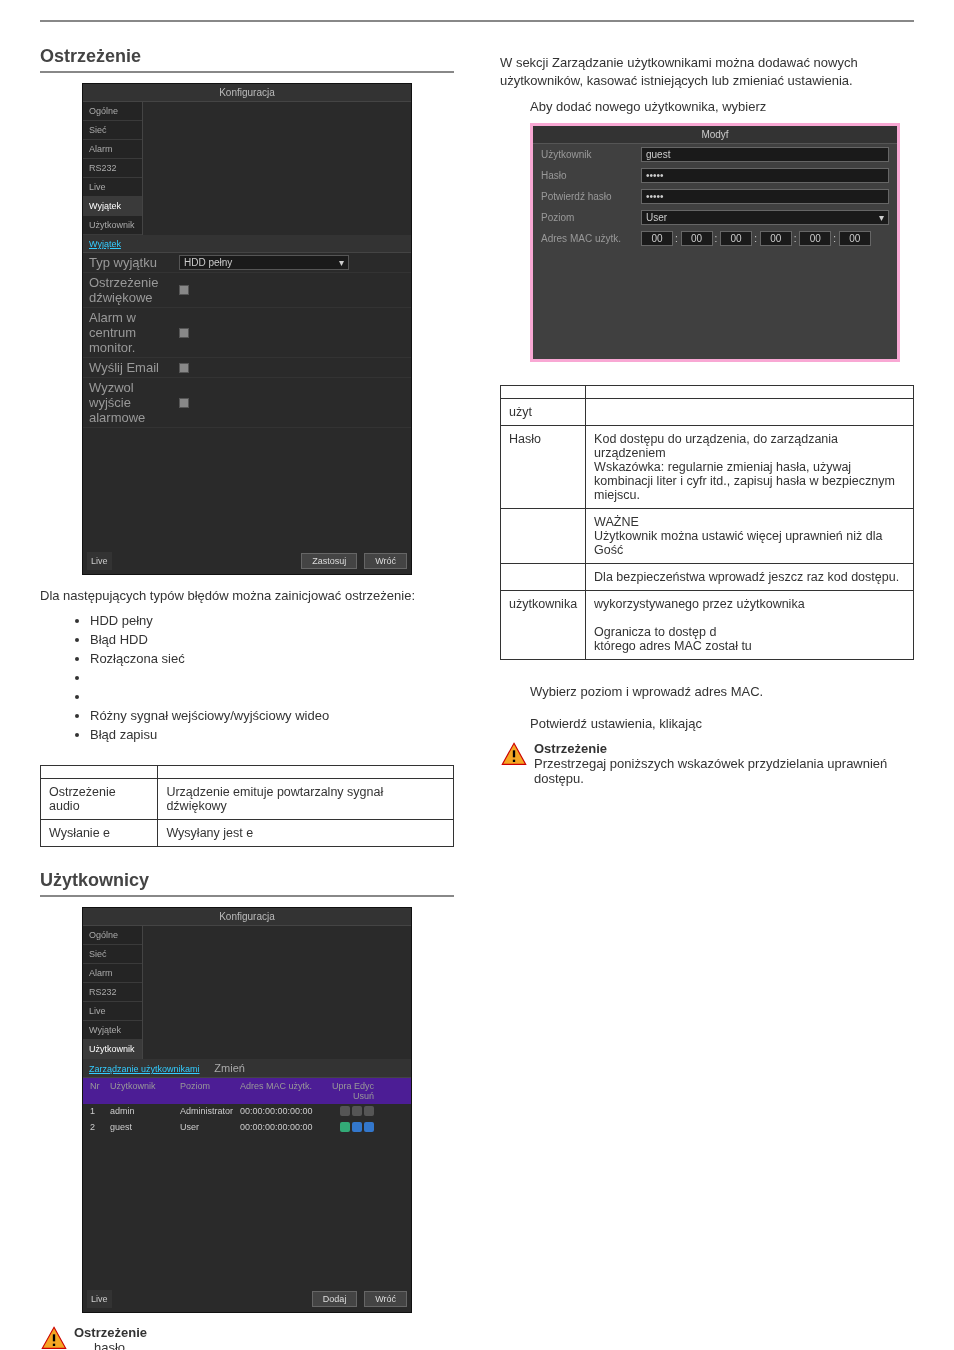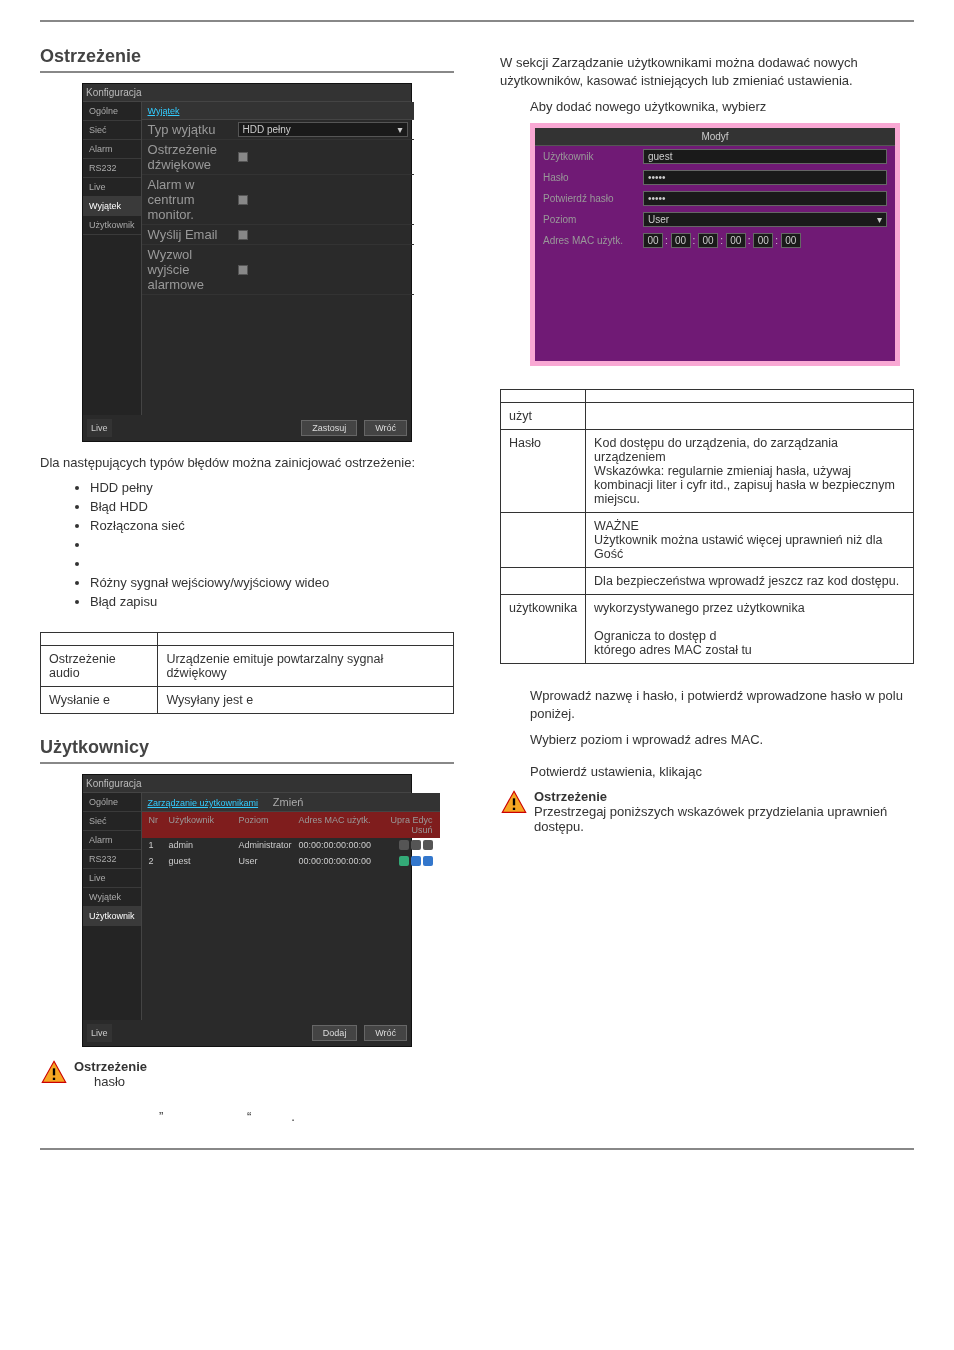--- a/index.html
+++ b/index.html
@@ -1,22 +1,22 @@
 <!DOCTYPE html>
 <html><head>
 <meta charset="utf-8">
 <style>
   * { box-sizing: border-box; margin: 0; padding: 0; }
   body { font-family: Arial, sans-serif; font-size: 13px; color: #333; background: #fff; width: 954px; margin: 0 auto; padding: 20px 40px; }
   .page { display: flex; gap: 46px; }
   .col { flex: 1; }
   h2.section { font-size: 18px; color: #444; border-bottom: 2px solid #888; padding-bottom: 4px; margin-bottom: 10px; font-weight: bold; }
   .dark-panel { background: #2a2a2a; color: #ccc; font-size: 10px; border: 1px solid #111; margin: 6px auto 12px; }
-  .dark-panel .title-bar { padding: 3px; background: #333; color: #bbb; border-bottom:1px solid #444; }
-  .dark-panel-body { display: flex; }
+  .dark-panel .title-bar { text-align: center; padding: 3px; background: #333; color: #bbb; border-bottom:1px solid #444; }
+  .dark-panel-body { display: flex; flex-direction: column; }
   .sidebar { width: 60px; background: #242424; border-right: 1px solid #444; }
   .sidebar div { padding: 4px 6px; border-bottom: 1px solid #3a3a3a; color: #aaa; cursor: pointer; font-size:9px;}
   .sidebar div.active { background: #3a3a3a; color: #fff; }
   .panel-content { flex:1; padding:0; }
   .tabrow { background:#333; padding:3px 6px; border-bottom:1px solid #444;}
   .tabrow .tab { color:#3cf; text-decoration:underline; margin-right:12px; font-size:9px;}
   .tabrow .tab2 { color:#aaa; margin-right:12px; font-size:11px;}
   .proprow { display:flex; align-items:center; padding:2px 6px; border-bottom:1px solid #333;}
   .proprow .plabel { width:90px; color:#999; font-size:13px;}
   .dropdown { background:#1a1a1a; border:1px solid #555; padding:1px 4px; color:#ccc; display:flex; justify-content:space-between; align-items:center; width:170px;}
@@ -30,37 +30,37 @@
   table.desc { border-collapse: collapse; width: 100%; margin: 23px 0; }
   table.desc td, table.desc th { border: 1px solid #333; padding: 6px 8px; vertical-align: top; text-align:left; font-size:12.5px;}
   table.desc th { background:#fff; font-weight:normal;}
   .warnbox { display:flex; gap:6px; margin:8px 0;}
   .warnicon { width:28px; height:28px; flex-shrink:0;}
   .warnicon svg { width:28px; height:28px;}
   .warntext .wt-title { font-weight:bold; }
   .indent { margin-left:30px; margin-bottom:6px;}
 
   
-  .um-header { display:flex; font-size:9px; color:#999; background:#7f1d1d; padding:2px 4px;}
+  .um-header { display:flex; font-size:9px; color:#999; background:#4c1d95; padding:2px 4px;}
   .um-header span, .um-row span { padding:1px 3px;}
   .um-row { display:flex; font-size:9px; color:#ccc; padding:1px 4px;}
   .c-nr{width:20px;} .c-u{width:70px;} .c-p{width:60px;} .c-m{width:80px;} .c-a{width:60px; text-align:right;}
   .acticon{ display:inline-block; width:10px; height:10px; background:#3a7; border-radius:2px; margin-left:2px;}
   .acticon.del{background:#37c;}
   .acticon.off{background:#555;}
 
   
-  .modify { width:370px; background:#701a75; border:5px solid #f9a8d4; margin:6px 0 10px 30px; color:#ccc; font-size:10px;}
+  .modify { width:370px; background:#404040; border:3px solid #f9a8d4; margin:6px 0 10px 30px; color:#ccc; font-size:10px;}
   .modify .mtitle{ text-align:center; padding:3px; background:#333; border-bottom:1px solid #555;}
   .modify .mrow{ display:flex; align-items:center; padding:3px 8px;}
   .modify .mlabel{ width:100px; color:#999;}
   .modify .minput{ flex:1; background:#1a1a1a; border:1px solid #666; padding:1px 4px; color:#ccc;}
   .modify .mfoot{ padding:8px; text-align:center;}
   .modify .mfoot .dbtn{ padding:3px 18px;}
-  .macseg{ display:inline-block; background:#1a1a1a; border:1px solid #666; padding:1px 3px; margin-right:2px; width:20px; text-align:center;}
+  .macseg{ display:inline-block; background:#1a1a1a; border:1px solid #666; padding:1px 3px; margin-right:2px; width:32px; text-align:center;}
   .mspace{height:110px;}
 
   .topdiv { border-top:2px solid #888; margin-bottom:24px;}
   .botdiv { border-top:2px solid #888; margin-top:24px;}
   .quotes{ text-align:center; margin-top:20px; letter-spacing:40px;}
 </style>
 </head>
 <body>
 
 <div class="topdiv"></div>
@@ -282,21 +282,20 @@
     <tr>
             <td>użytkownika</td>
             <td style="white-space:pre-line;">wykorzystywanego przez użytkownika
 
 Ogranicza to dostęp d
 którego adres MAC został tu</td>
           </tr>
   </tbody>
       </table>
 
-  <p class="indent">Wprowadź nazwę i hasło, i potwierdź wprowadzone hasło w polu poniżej.</p>
   <p class="indent">Wybierz poziom i wprowadź adres MAC.</p>
   <p class="indent" style="margin-top:14px;">Potwierdź ustawienia, klikając</p>
 
   <div class="warnbox">
     <div class="warnicon">
       <svg viewBox="0 0 24 24">
             <path fill="#f5a623" stroke="#c00" stroke-width="1" d="M12 2 L22 20 L2 20 Z"></path>
             <rect x="11" y="8" width="2" height="6" fill="#000"></rect>
             <rect x="11" y="16" width="2" height="2" fill="#000"></rect>
           </svg>

